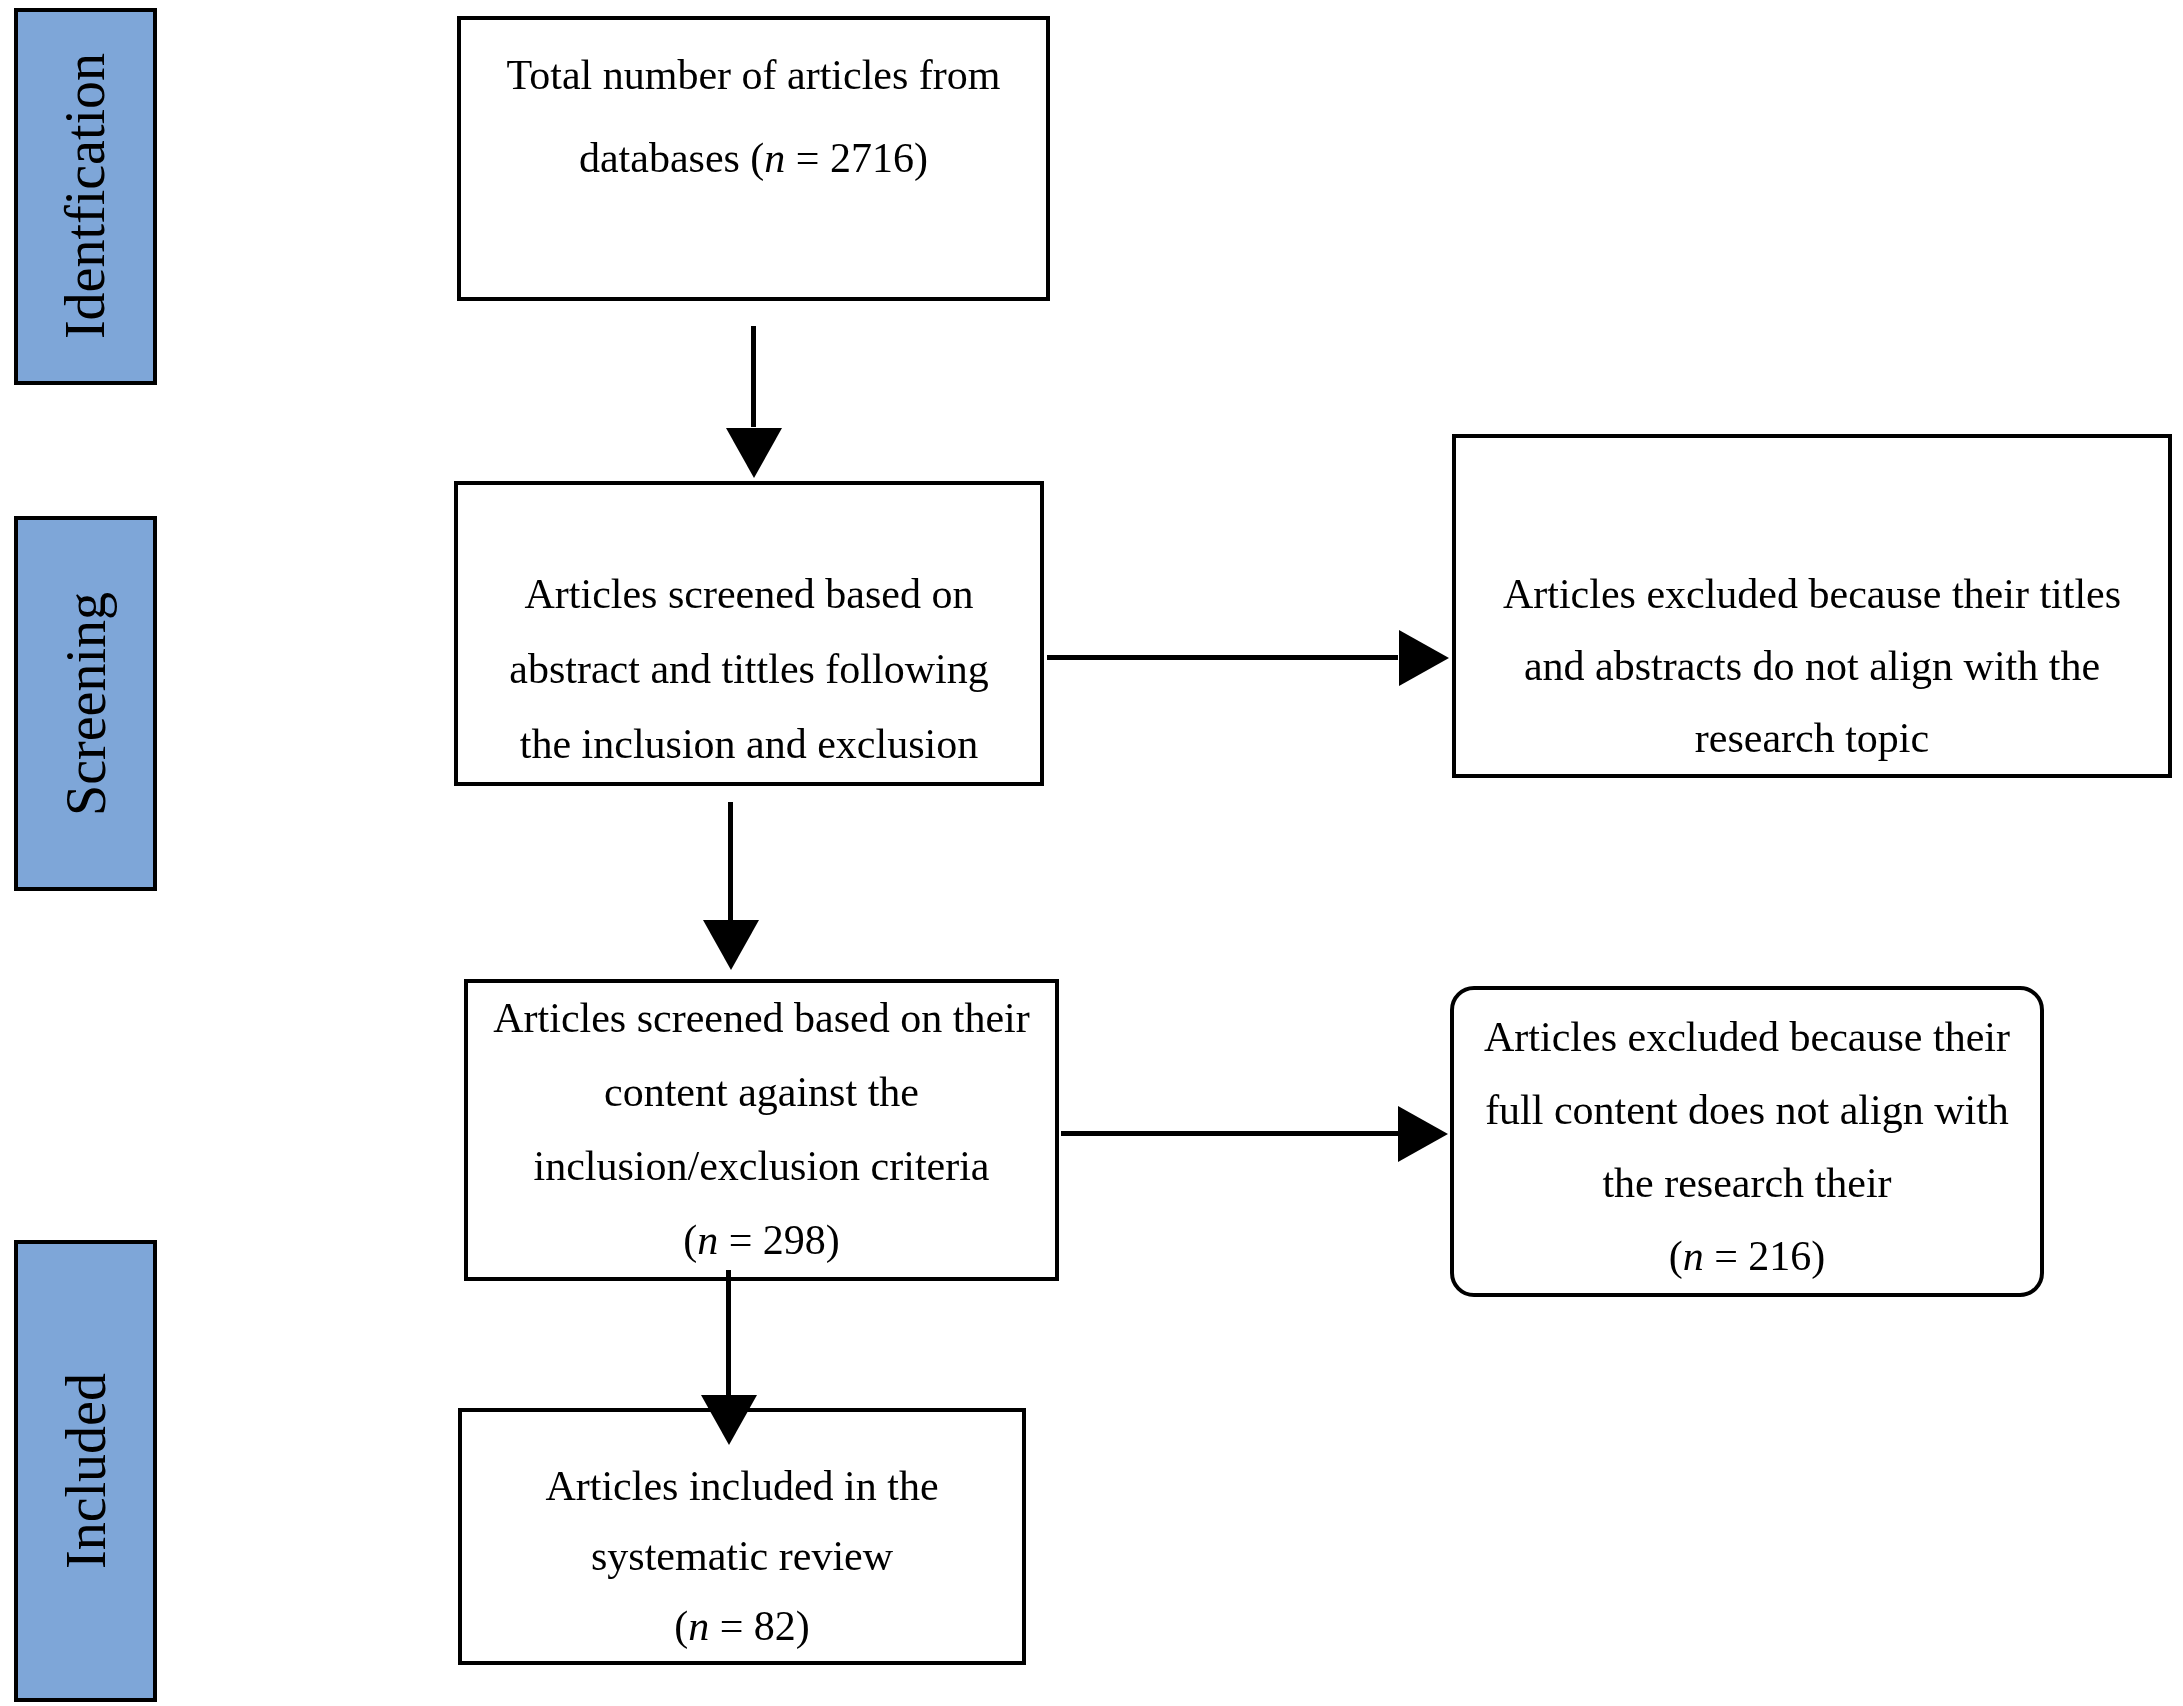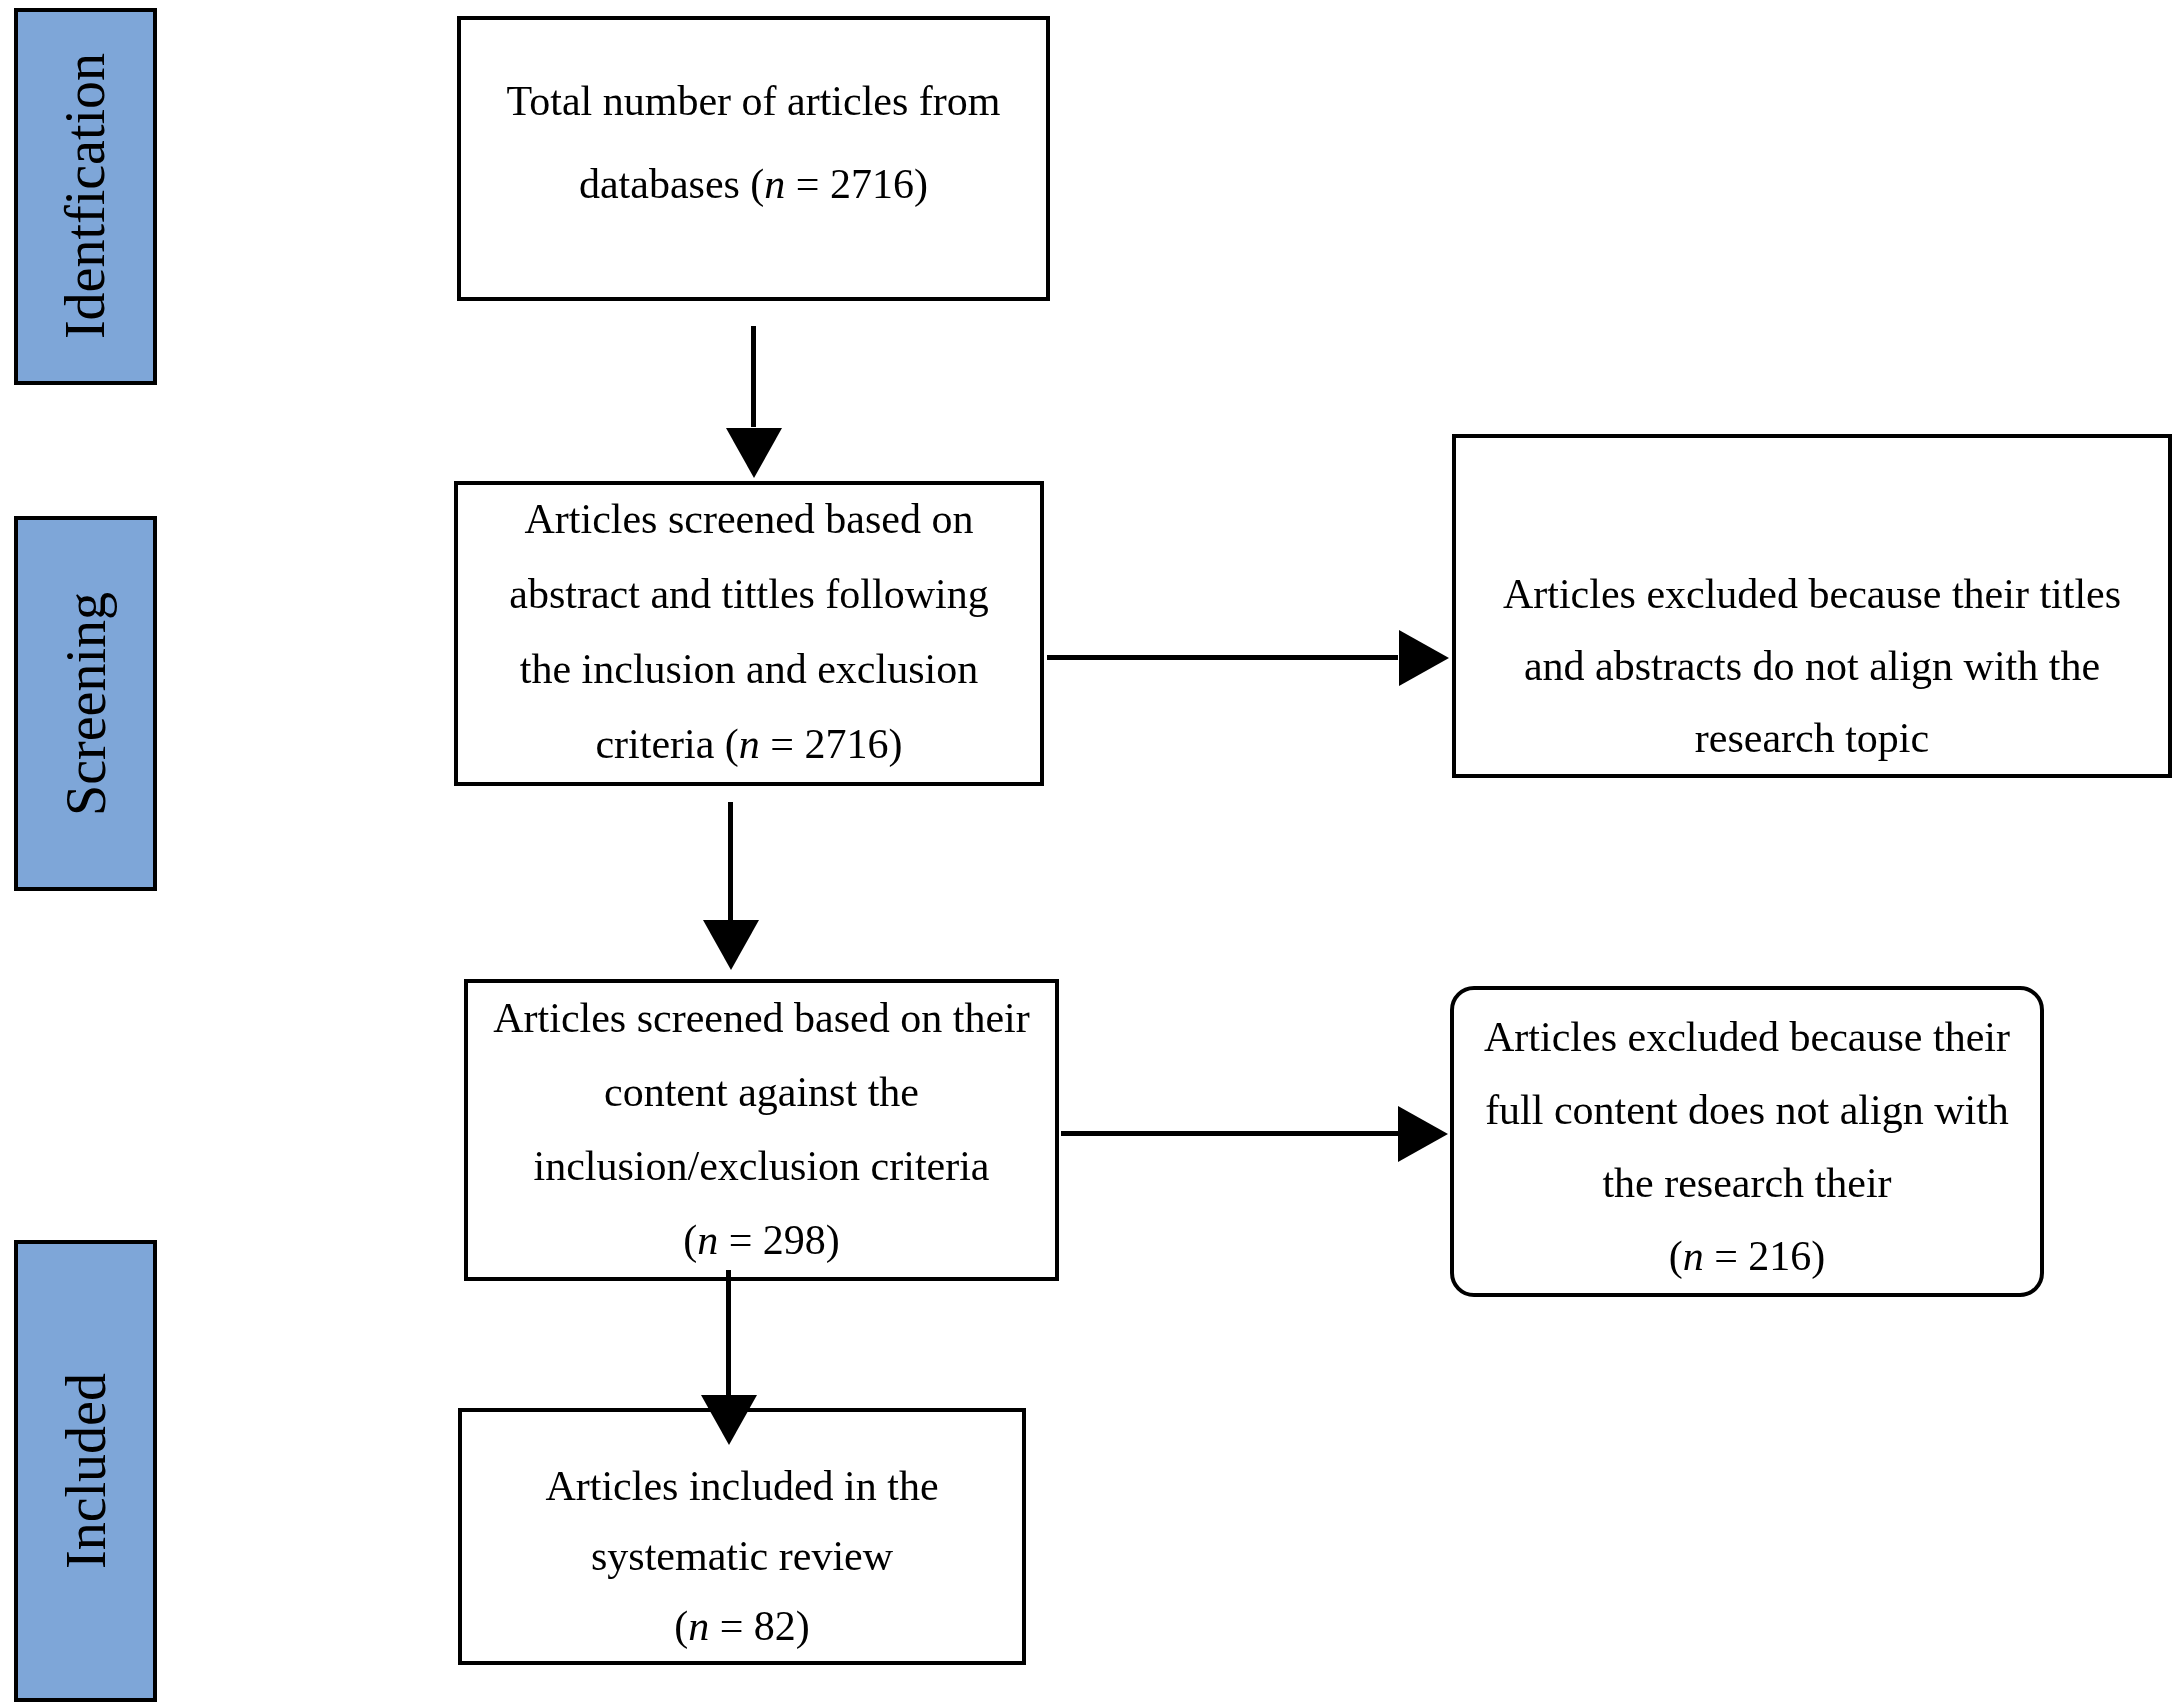--- a/index.html
+++ b/index.html
@@ -46,21 +46,21 @@
     border: 4px solid #000000;
     display: flex;
     align-items: flex-end;
     justify-content: center;
     text-align: center;
     font-size: 42px;
   }
   .fbox .lines { width: 100%; }
   .fbox .line { line-height: 74px; white-space: nowrap; }
   .fbox.top-align { align-items: flex-start; }
-  .fbox.top-align .lines { padding-top: 40px; }
+  .fbox.top-align .lines { padding-top: 14px; }
   .fbox.top-align .line { line-height: 83px; }
 
   #box-total             { left: 457px;  top: 16px;   width: 593px; height: 285px; }
   #box-screened-abstract { left: 454px;  top: 481px;  width: 590px; height: 305px; }
   #box-screened-abstract .line { line-height: 75px; }
   #box-screened-full     { left: 464px;  top: 979px; width: 595px; height: 302px; }
   #box-screened-full .line { line-height: 74px; }
   #box-included-review   { left: 458px;  top: 1368px; width: 568px; height: 257px; margin-top: 40px; }
   #box-included-review .line { line-height: 70px; }
   #box-excluded-titles   { left: 1452px; top: 434px;  width: 720px; height: 344px; }
@@ -123,21 +123,20 @@
         <div class="line">Total number of articles from</div>
         <div class="line">databases (<i>n</i> = 2716)</div>
       </div>
   </div>
 
   <div class="fbox" id="box-screened-abstract">
     <div class="lines">
         <div class="line">Articles screened based on</div>
         <div class="line">abstract and tittles following</div>
         <div class="line">the inclusion and exclusion</div>
-        <div class="line">criteria (<i>n</i> = 2716)</div>
       </div>
   </div>
 
   <div class="fbox" id="box-screened-full">
     <div class="lines">
         <div class="line">Articles screened based on their</div>
         <div class="line">content against the</div>
         <div class="line">inclusion/exclusion criteria</div>
         <div class="line">(<i>n</i> = 298)</div>
       </div>

